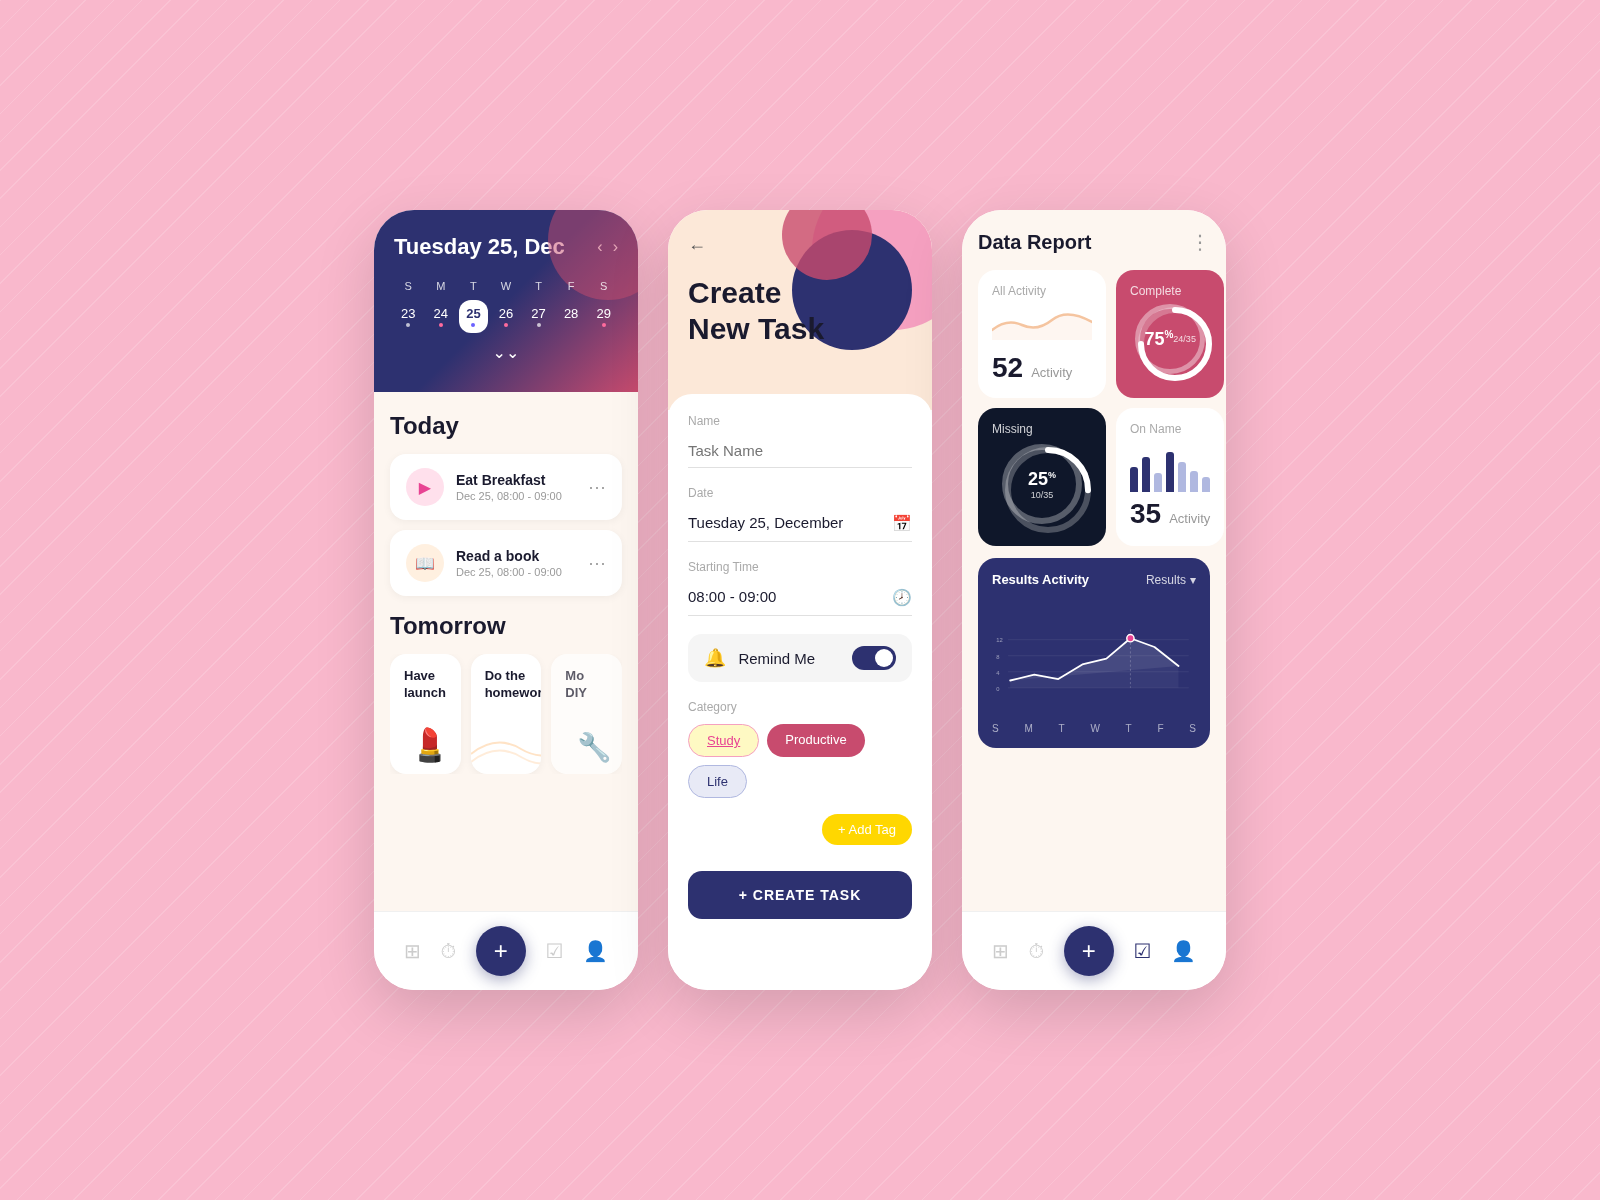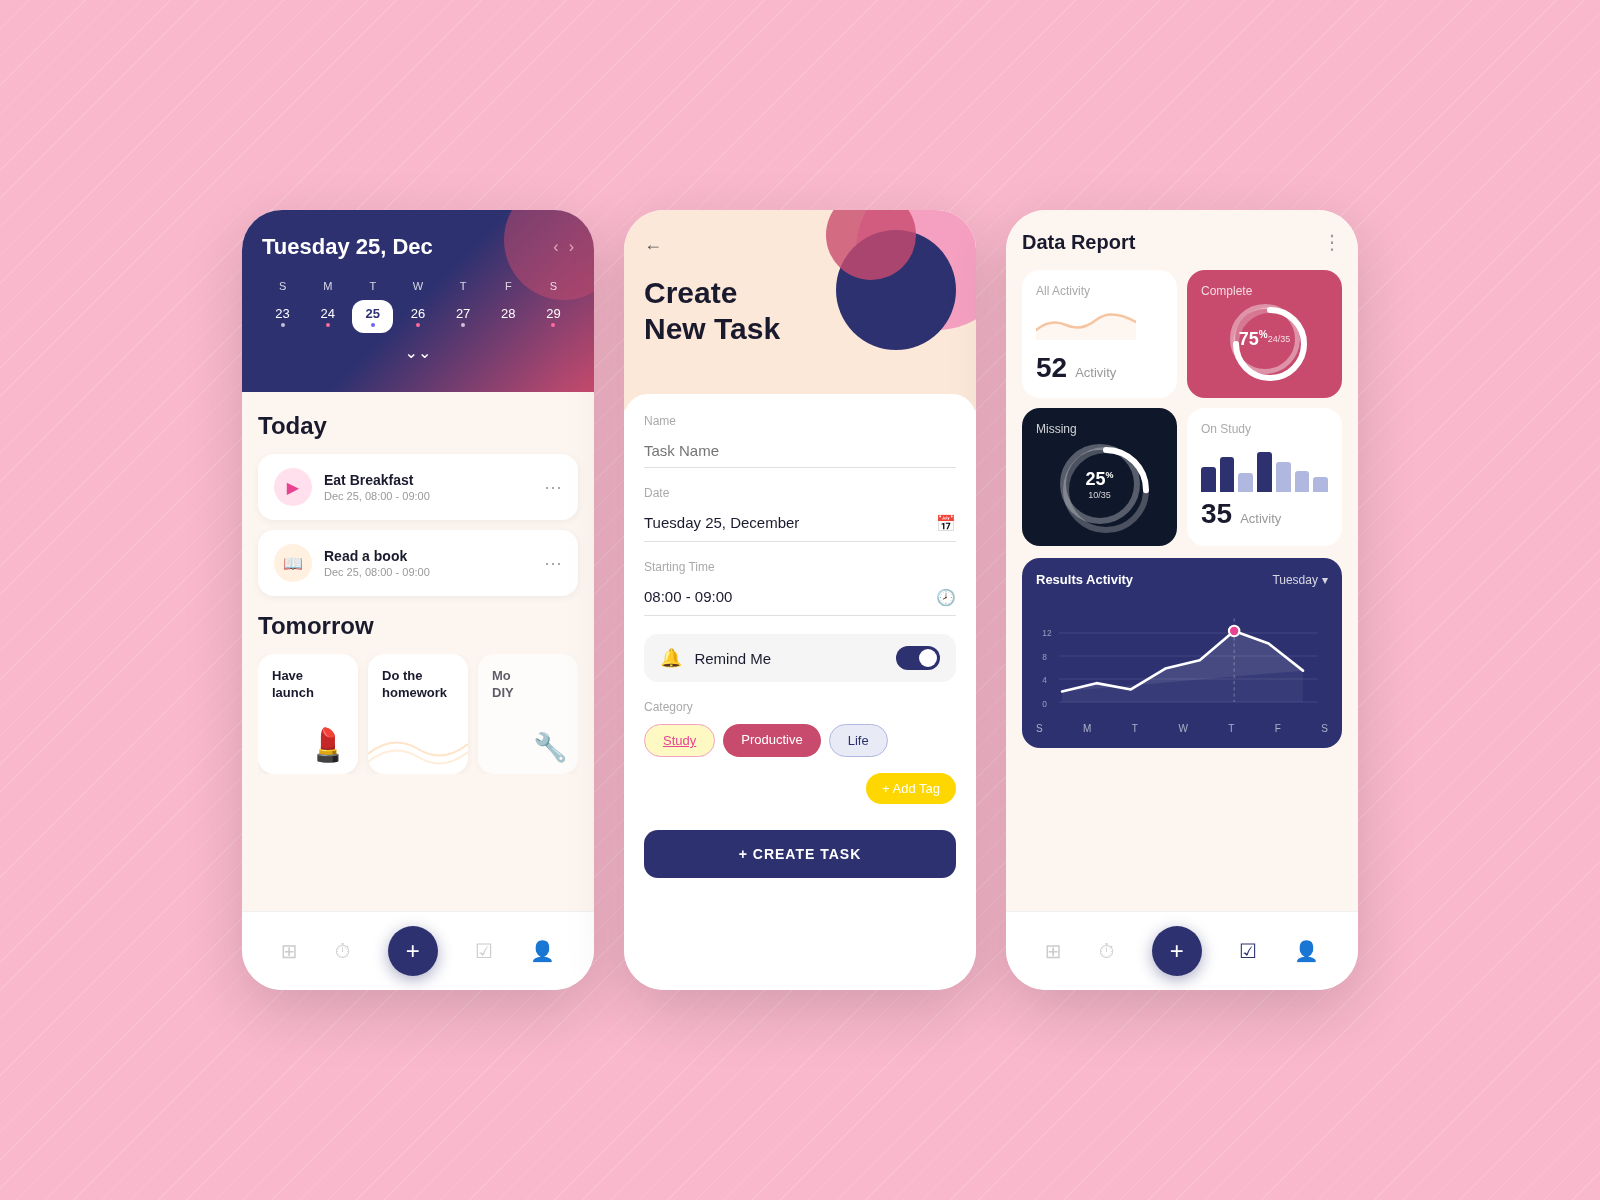--- a/index.html
+++ b/index.html
@@ -29,21 +29,21 @@
       align-items: flex-start;
       position: relative;
       z-index: 1;
     }
     
     .phone {
       background: #fff;
       border-radius: 40px;
       overflow: hidden;
       box-shadow: 0 20px 60px rgba(0,0,0,0.15);
-      width: 352px;
+      width: 264px;
       min-height: 780px;
       position: relative;
       display: flex;
       flex-direction: column;
     }
 
     
     .phone1-header {
       background: linear-gradient(135deg, #2d3170 50%, #c84b6e 100%);
       padding: 24px 20px 30px;
@@ -631,42 +631,42 @@
                 <circle cx="46" cy="46" r="40" fill="none" stroke="rgba(255,255,255,0.25)" stroke-width="6"></circle>
                 <circle cx="46" cy="46" r="40" fill="none" stroke="white" stroke-width="6" stroke-dasharray="63 251" stroke-dashoffset="0" stroke-linecap="round" transform="rotate(-90 46 46)"></circle>
               </svg>
               <span class="circle-pct">25<sup style="font-size:9px">%</sup></span>
               <span class="circle-sub">10/35</span>
             </div>
           </div>
         </div>
 
         <div class="stat-card">
-          <div class="stat-label">On Study</div>
+          <div class="stat-label">On Name</div>
           <div class="bar-chart">
             <div class="bar dark" style="height:50%"></div>
             <div class="bar dark" style="height:70%"></div>
             <div class="bar light" style="height:38%"></div>
             <div class="bar dark" style="height:80%"></div>
             <div class="bar light" style="height:60%"></div>
             <div class="bar light" style="height:42%"></div>
             <div class="bar light" style="height:30%"></div>
           </div>
           <div style="display:flex; align-items: baseline; gap:4px;">
             <span class="stat-num">35</span>
             <span class="stat-unit">Activity</span>
           </div>
         </div>
       </div>
 
       <div class="results-card">
         <div class="results-header">
           <span class="results-title">Results Activity</span>
           <div class="weekly-select">
-            <span>Tuesday</span>
+            <span>Results</span>
             <span>▾</span>
           </div>
         </div>
         <svg class="line-chart-area" viewBox="0 0 280 110">
 
           <text x="6" y="105" font-size="8" fill="rgba(255,255,255,0.5)">0</text>
           <text x="6" y="82" font-size="8" fill="rgba(255,255,255,0.5)">4</text>
           <text x="6" y="60" font-size="8" fill="rgba(255,255,255,0.5)">8</text>
           <text x="6" y="37" font-size="8" fill="rgba(255,255,255,0.5)">12</text>
 

